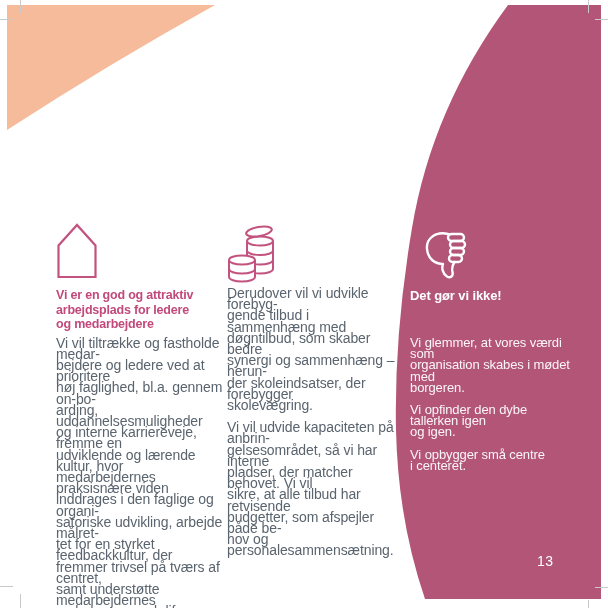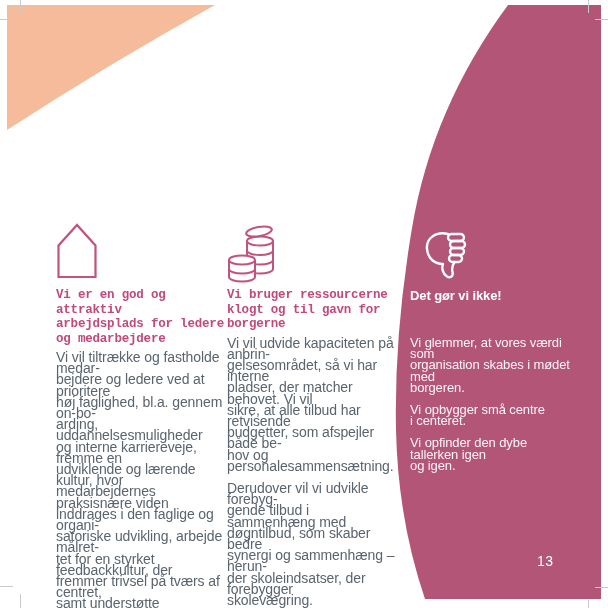--- a/index.html
+++ b/index.html
@@ -6,21 +6,21 @@
   body { width:608px; height:608px; font-family:"Liberation Sans", sans-serif; }
   .canvas { position:relative; width:608px; height:608px; overflow:hidden; background:#fff; }
   svg.bg { position:absolute; left:0; top:0; }
 
   .col { position:absolute; top:222px; }
   .col-1 { left:56px;  width:170px; }
   .col-2 { left:227px; width:170px; }
   .icon-box { height:60px; }
   .col h3 {
     margin:6px 0 0; font-size:12.5px; line-height:14.5px; font-weight:bold;
-    color:#c1497b; white-space:pre-line; letter-spacing:-0.2px;font-family:Liberation Mono, monospace;
+    color:#c1497b; white-space:pre-line; letter-spacing:-0.2px;
   }
   .col p {
     margin:6px 0 0; font-size:14px; line-height:11.2px;
     color:#5a646e; white-space:pre-line; letter-spacing:-0.1px;
   }
   .col p + p { margin-top:11px; }
 
   .dont { position:absolute; left:410px; top:228px; width:162px; }
   .dont .icon-box { height:54px; padding-left:12px; box-sizing:border-box; }
   .dont h3 {
@@ -95,54 +95,51 @@
           <ellipse cx="33" cy="19" rx="13" ry="4.5" fill="#ffffff"></ellipse>
 
           <ellipse cx="32" cy="9.5" rx="13" ry="4.5" fill="#ffffff" transform="rotate(-10 32 9.5)"></ellipse>
 
           <path d="M2 38 v17 a13 4.5 0 0 0 26 0 v-17" fill="#ffffff"></path>
           <path d="M2 47 a13 4.5 0 0 0 26 0"></path>
           <ellipse cx="15" cy="38" rx="13" ry="4.5" fill="#ffffff"></ellipse>
         </g>
       </svg>
     </div>
-    <h3>Vi bruger ressourcerne
-klogt og til gavn for
-borgerne</h3>
+    <p>Derudover vil vi udvikle forebyg-
+gende tilbud i sammenhæng med
+døgntilbud, som skaber bedre
+synergi og sammenhæng – herun-
+der skoleindsatser, der forebygger
+skolevægring.</p>
     <p>Vi vil udvide kapaciteten på anbrin-
 gelsesområdet, så vi har interne
 pladser, der matcher behovet. Vi vil
 sikre, at alle tilbud har retvisende
 budgetter, som afspejler både be-
 hov og personalesammensætning.</p>
-    <p>Derudover vil vi udvikle forebyg-
-gende tilbud i sammenhæng med
-døgntilbud, som skaber bedre
-synergi og sammenhæng – herun-
-der skoleindsatser, der forebygger
-skolevægring.</p>
   </div>
 
   <div class="dont">
     <div class="icon-box">
       <svg width="46" height="54" viewBox="0 0 46 54">
         <g fill="none" stroke="#ffffff" stroke-width="2.4" stroke-linejoin="round" stroke-linecap="round">
           <path d="M26 6 C 13 3 4 11 5 21 C 6 31 13 36 21 36 C 19.5 40 20.5 45.5 25 48.5 C 28.5 50.5 31.5 48 30.5 44 C 29.5 40 30.5 37 32.5 34"></path>
           <rect x="26" y="6" width="16" height="7" rx="3.5"></rect>
           <rect x="28" y="13" width="15" height="7" rx="3.5"></rect>
           <rect x="28" y="20" width="14" height="7" rx="3.5"></rect>
           <rect x="27" y="27" width="13" height="7" rx="3.5"></rect>
         </g>
       </svg>
     </div>
     <h3>Det gør vi ikke!</h3>
     <p class="first">Vi glemmer, at vores værdi som
 organisation skabes i mødet med
 borgeren.</p>
+    <p>Vi opfinder den dybe tallerken igen
+og igen.</p>
     <p>Vi opbygger små centre
 i centeret.</p>
-    <p>Vi opfinder den dybe tallerken igen
-og igen.</p>
   </div>
 
   <div class="pagenum">13</div>
 
 </div>
 
 </body></html>

